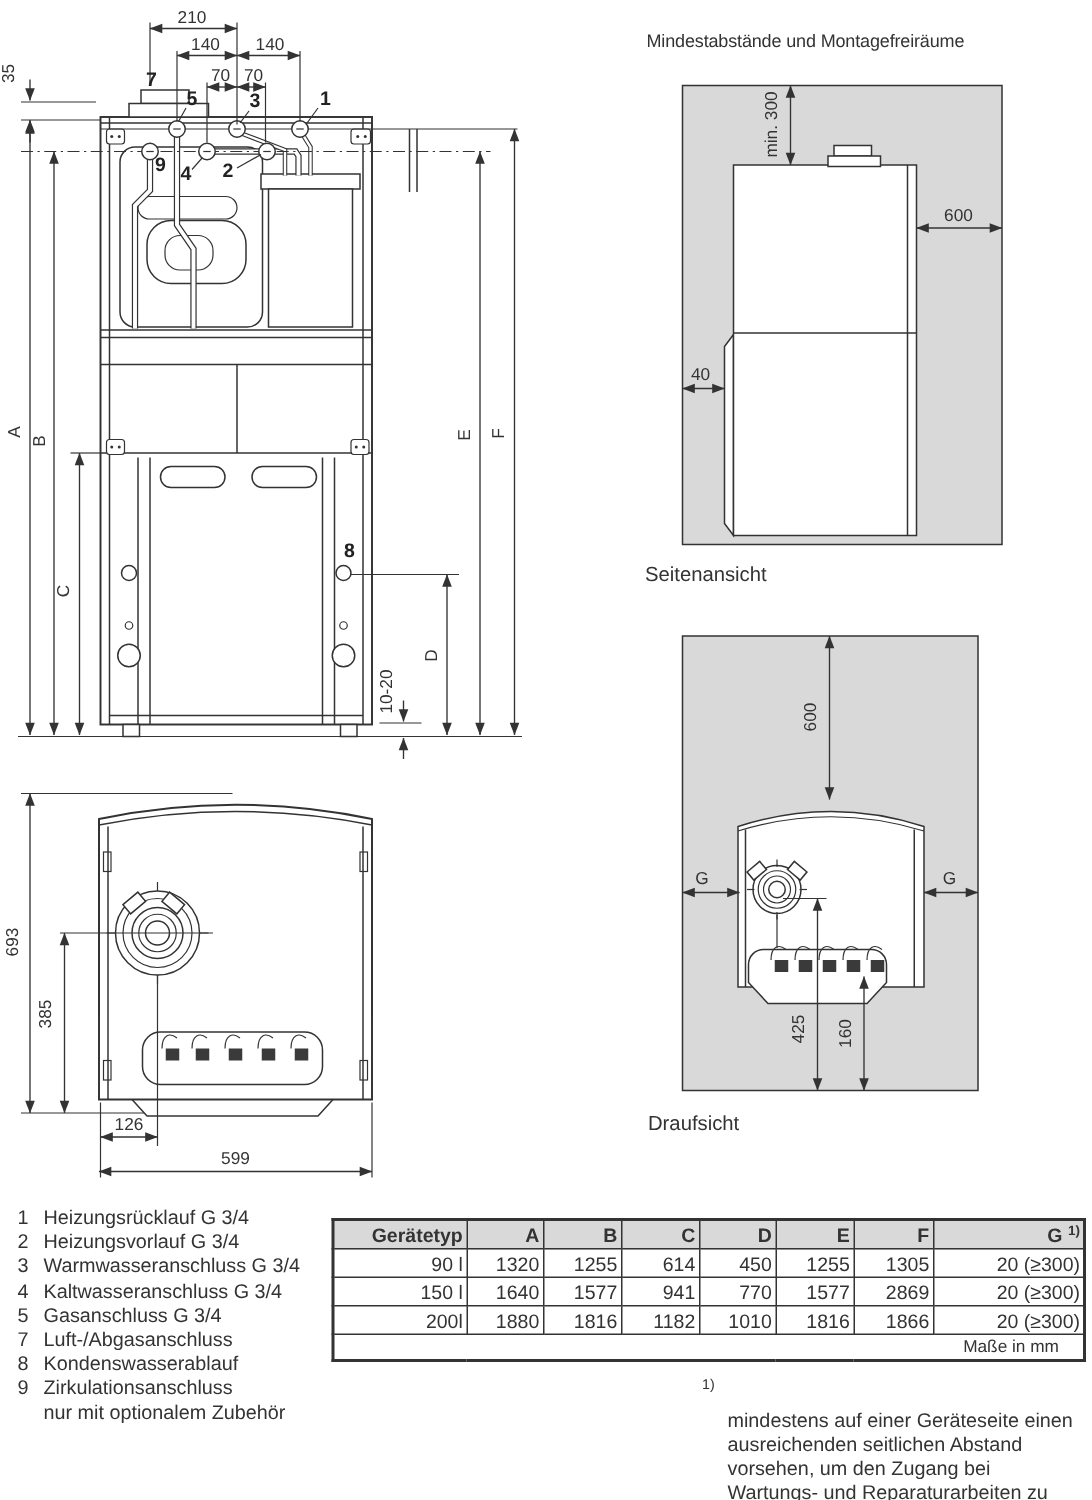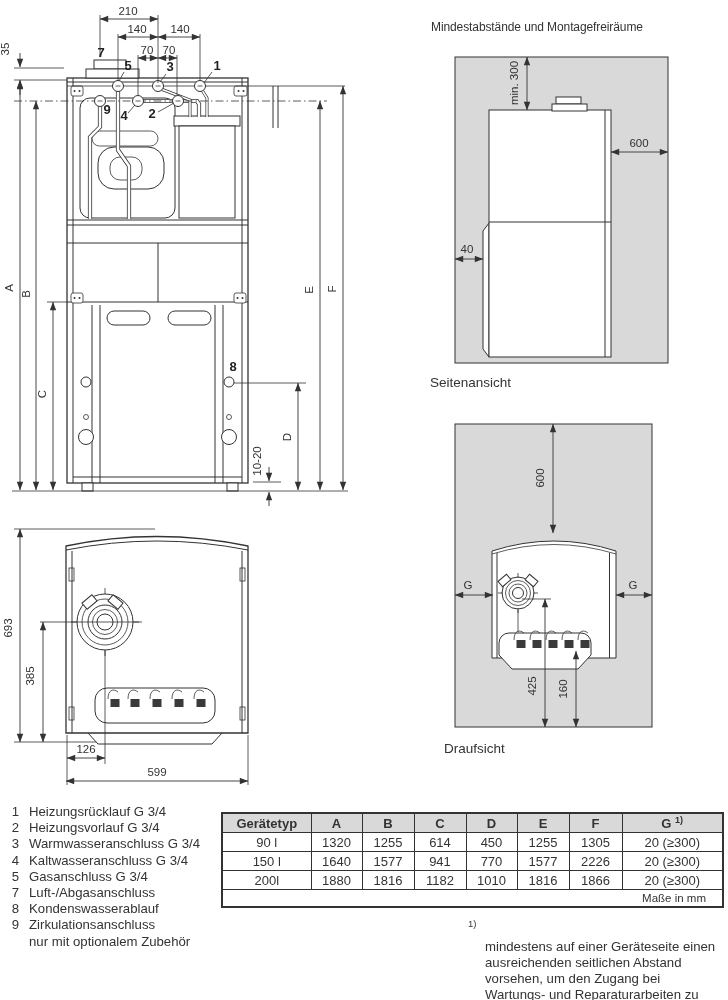--- a/index.html
+++ b/index.html
@@ -22,21 +22,21 @@
   .tpipe-o{stroke:#333;stroke-width:3;fill:none;}
   .tpipe-i{stroke:#fff;stroke-width:1.6;fill:none;}
   .dtxt{font-size:11.5px;}
   .mtxt{font-size:13px;font-weight:bold;fill:#222;}
   .main-title{left:431px;top:20px;font-size:12px;font-weight:normal;letter-spacing:-0.1px;}
   .caption{font-size:13.5px;}
   .legend{left:6px;top:804px;font-size:13.2px;line-height:16.2px;}
   .legend-row{display:flex;}
   .legend-num{width:13px;text-align:right;margin-right:10px;flex:none;}
   .dims-table{border-collapse:collapse;font-size:13px;color:#333;border:2px solid #333;}
-  .dims-table th,.dims-table td{border:1px solid #333;text-align:center;padding:0 2px;height:18px;}
+  .dims-table th,.dims-table td{border:1px solid #333;text-align:right;padding:0 2px;height:18px;}
   .dims-table th{background:#d9d9d9;font-weight:bold;}
   .dims-table .note-cell{text-align:right;font-size:11.5px;padding-right:16px;height:16px;}
   .dims-table sup{font-size:9px;}
   .footnote{left:468px;top:915px;display:flex;font-size:13.2px;line-height:16px;}
   .footnote-sup{width:17px;flex:none;font-size:9.5px;padding-top:1px;}
   .footnote-text{width:232px;margin-top:24px;}
 </style>
 </head>
 <body>
 
@@ -336,21 +336,21 @@
     <line class="thin" x1="248" y1="735" x2="248" y2="785"></line>
     <line class="dim" x1="67" y1="758" x2="105" y2="758" marker-start="url(#ab)" marker-end="url(#ab)"></line>
     <text class="dtxt" x="86" y="753" text-anchor="middle">126</text>
     <line class="dim" x1="66" y1="781" x2="248" y2="781" marker-start="url(#ab)" marker-end="url(#ab)"></line>
     <text class="dtxt" x="157" y="776" text-anchor="middle">599</text>
   </g>
 </svg>
 
 <div class="abs main-title">Mindestabstände und Montagefreiräume</div>
 <div class="abs caption" style="left:430px;top:375px">Seitenansicht</div>
-<div class="abs caption" style="left:444px;top:741px">Draufsicht</div>
+<div class="abs caption" style="left:432px;top:741px">Draufsicht</div>
 
 <div class="abs legend">
   <div class="legend-row">
       <span class="legend-num">1</span>
       <span>Heizungsrücklauf G 3/4</span>
     </div>
   <div class="legend-row">
       <span class="legend-num">2</span>
       <span>Heizungsvorlauf G 3/4</span>
     </div>
@@ -416,21 +416,21 @@
     <td>1305</td>
     <td>20 (≥300)</td>
   </tr>
   <tr>
     <td>150 l</td>
     <td>1640</td>
     <td>1577</td>
     <td>941</td>
     <td>770</td>
     <td>1577</td>
-    <td>2226</td>
+    <td>2869</td>
     <td>20 (≥300)</td>
   </tr>
   <tr>
     <td>200l</td>
     <td>1880</td>
     <td>1816</td>
     <td>1182</td>
     <td>1010</td>
     <td>1816</td>
     <td>1866</td>

